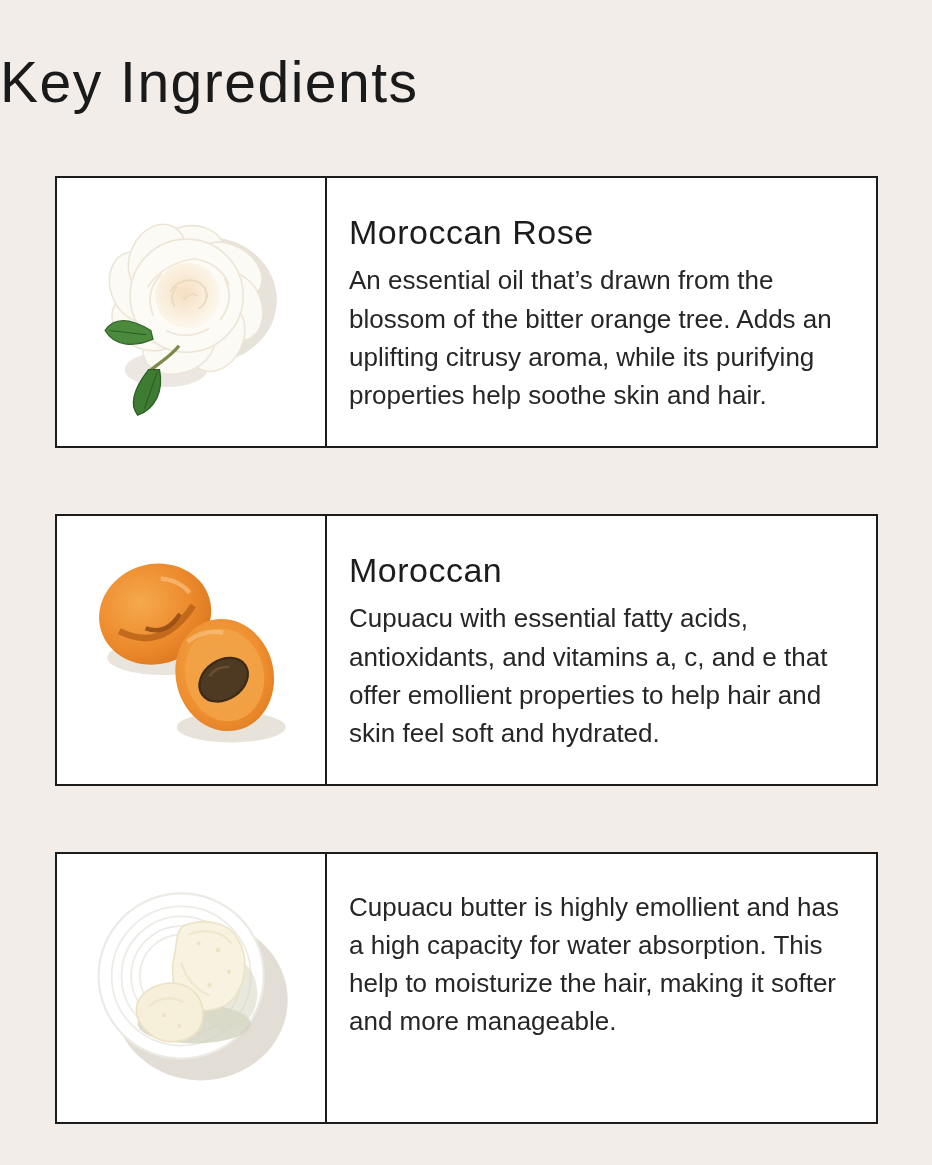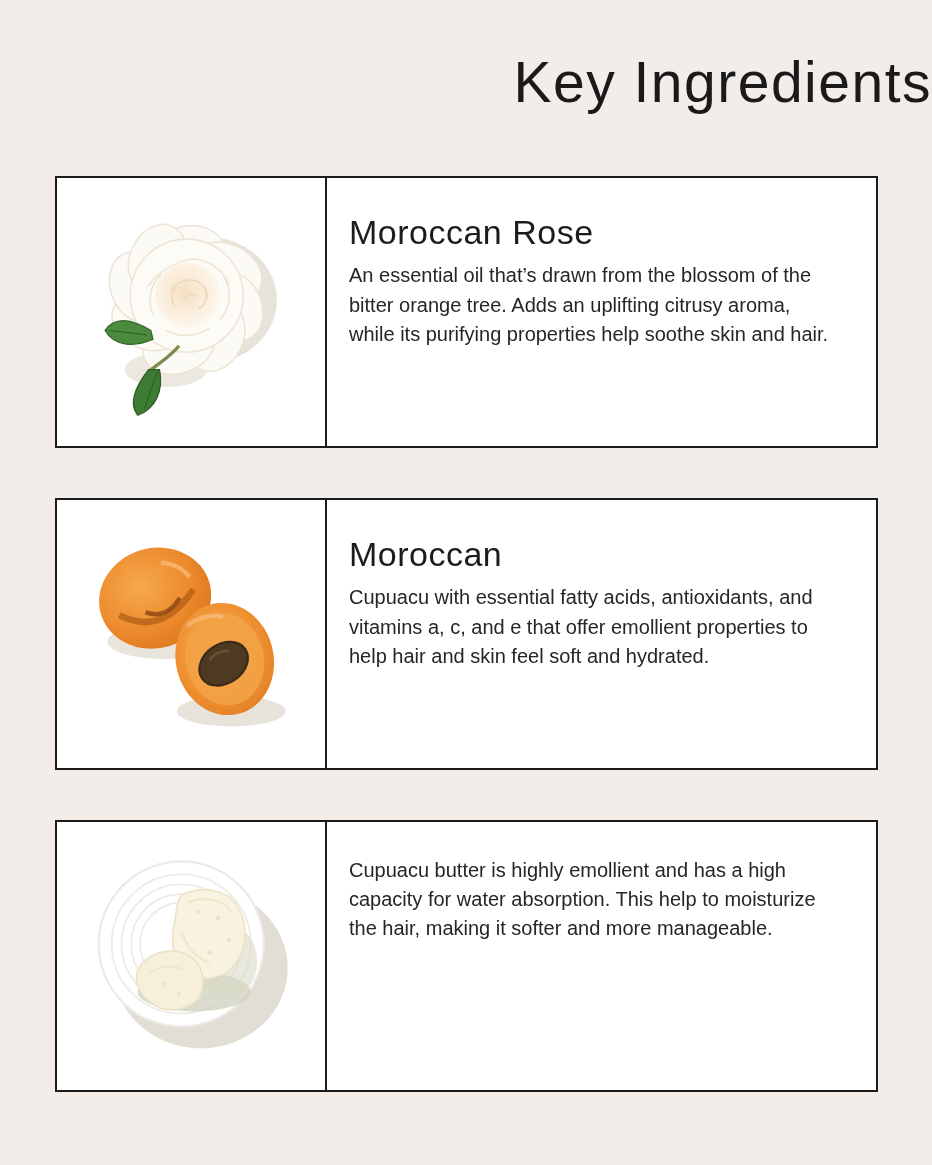--- a/index.html
+++ b/index.html
@@ -10,38 +10,38 @@
     width: 932px;
     height: 1165px;
     background: #F2EDE9;
     overflow: hidden;
     font-family: "Liberation Sans", "DejaVu Sans", sans-serif;
     -webkit-font-smoothing: antialiased;
   }
   .page-title {
     margin: 0;
     padding-top: 50px;
-    text-align: right;
+    text-align: left;
     font-size: 57px;
     line-height: 1.15;
     font-weight: 300;
     letter-spacing: 1.5px;
     color: #1A1A1A;
     font-family: "Liberation Sans", "DejaVu Sans", sans-serif;
   }
   .cards {
     margin: 60px 54px 0 55px;
   }
   .card {
     box-sizing: border-box;
     height: 272px;
     border: 2px solid #1C1C1C;
     background: #FFFFFF;
     display: flex;
-    margin-bottom: 50px;
+    margin-bottom: 66px;
   }
   .card-image {
     flex: 0 0 270px;
     width: 270px;
     box-sizing: border-box;
     border-right: 2px solid #1C1C1C;
     background: #FFFFFF;
     display: flex;
     align-items: center;
     justify-content: center;
@@ -59,21 +59,21 @@
     margin: 0 0 9px 0;
     font-size: 34px;
     line-height: 1.2;
     font-weight: 300;
     letter-spacing: 0.5px;
     color: #1C1C1C;
   }
   .card-desc {
     margin: 0;
     max-width: 492px;
-    font-size: 20px;
+    font-size: 26px;
     line-height: 1.47;
     font-weight: 400;
     color: #262626;
   }
 </style>
 </head>
 <body>
 
 <div>
 

